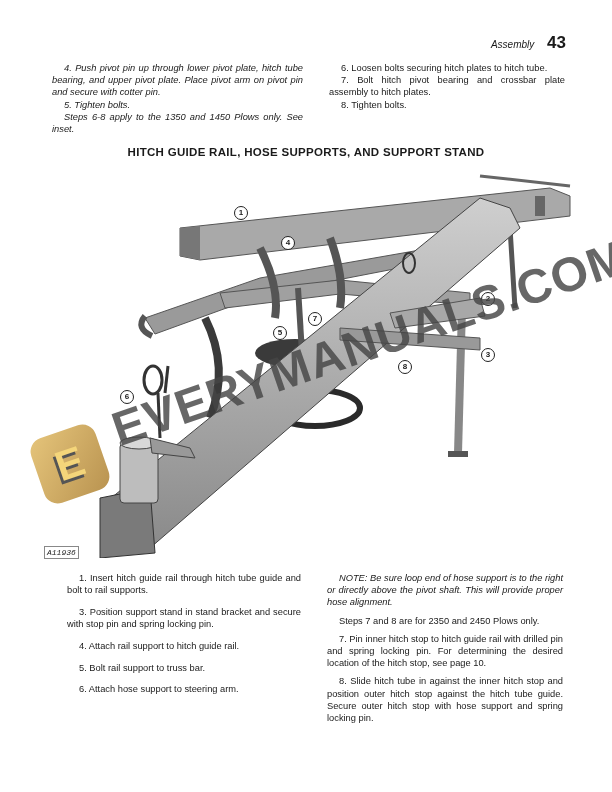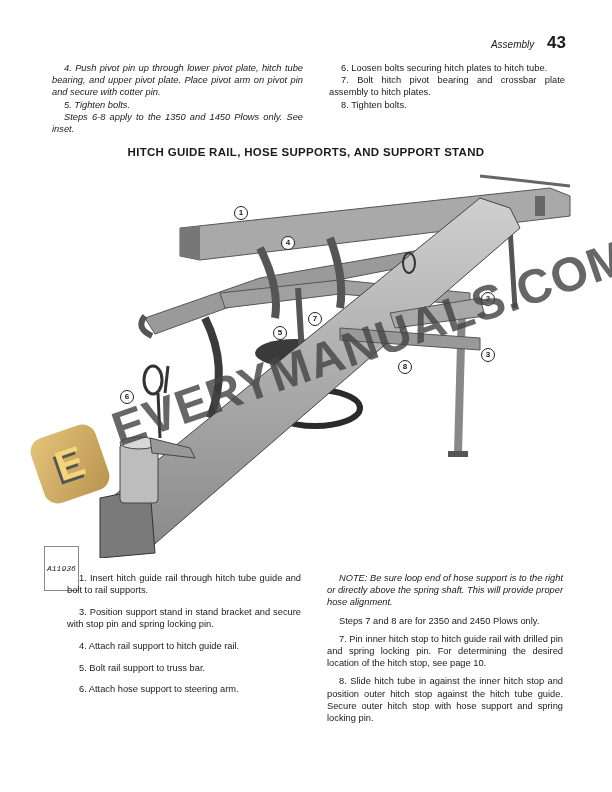--- a/index.html
+++ b/index.html
@@ -10,21 +10,21 @@
   .hdr .pg { font-weight:bold; font-size:17px; }
   .col { position:absolute; font-size:9.3px; line-height:12.2px; text-align:justify; }
   .col p { margin:0; text-indent:12px; }
   .col p.gap { margin-bottom:9.5px; }
   .col p.tight { margin-bottom:6px; }
   .note { font-style:italic; }
   .title { position:absolute; top:146px; left:0; width:612px; text-align:center;
            font-weight:bold; font-size:11.5px; letter-spacing:0.3px; }
   .figure { position:absolute; left:40px; top:168px; width:540px; height:390px; }
   .figid { position:absolute; left:44px; top:546px; font-size:8px; font-style:italic;
-           font-family:"Liberation Mono", monospace; border:1px solid #888; padding:17px 2px; background:#fff; }
+           font-family:"Liberation Mono", monospace; border:1px solid #888; padding:1px 2px; background:#fff; }
   .wm-text { position:absolute; left:105px; top:405px; font-size:48px; font-weight:bold;
              color:rgba(70,70,70,0.82); transform:rotate(-19deg); transform-origin:left top;
              letter-spacing:1px; font-family:"Liberation Sans", sans-serif; white-space:nowrap; }
   .wm-logo { position:absolute; left:36px; top:430px; width:68px; height:68px; border-radius:14px;
              background:linear-gradient(135deg,#e5c47a,#b99350); transform:rotate(-19deg);
              display:flex; align-items:center; justify-content:center; }
   .wm-logo span { font-size:42px; font-weight:bold; color:#f4d57a; text-shadow:-3px 3px 0 #555; }
   .callout { position:absolute; width:12px; height:12px; border:1px solid #222; border-radius:50%;
              background:#fff; font-size:8px; line-height:12px; text-align:center; font-weight:bold; }
 </style>
@@ -117,17 +117,17 @@
 
 <div class="col" style="left:67px; top:572px; width:234px;">
   <p class="gap">1. Insert hitch guide rail through hitch tube guide and bolt to rail supports.</p>
   <p class="gap">3. Position support stand in stand bracket and secure with stop pin and spring locking pin.</p>
   <p class="gap">4. Attach rail support to hitch guide rail.</p>
   <p class="gap">5. Bolt rail support to truss bar.</p>
   <p class="gap">6. Attach hose support to steering arm.</p>
 </div>
 
 <div class="col" style="left:327px; top:572px; width:236px;">
-  <p class="tight note">NOTE: Be sure loop end of hose support is to the right or directly above the spring shaft. This will provide proper hose alignment.</p>
+  <p class="tight note">NOTE: Be sure loop end of hose support is to the right or directly above the pivot shaft. This will provide proper hose alignment.</p>
   <p class="tight">Steps 7 and 8 are for 2350 and 2450 Plows only.</p>
   <p class="tight">7. Pin inner hitch stop to hitch guide rail with drilled pin and spring locking pin. For determining the desired location of the hitch stop, see page 10.</p>
   <p class="tight">8. Slide hitch tube in against the inner hitch stop and position outer hitch stop against the hitch tube guide. Secure outer hitch stop with hose support and spring locking pin.</p>
 </div>
 
 </body></html>

